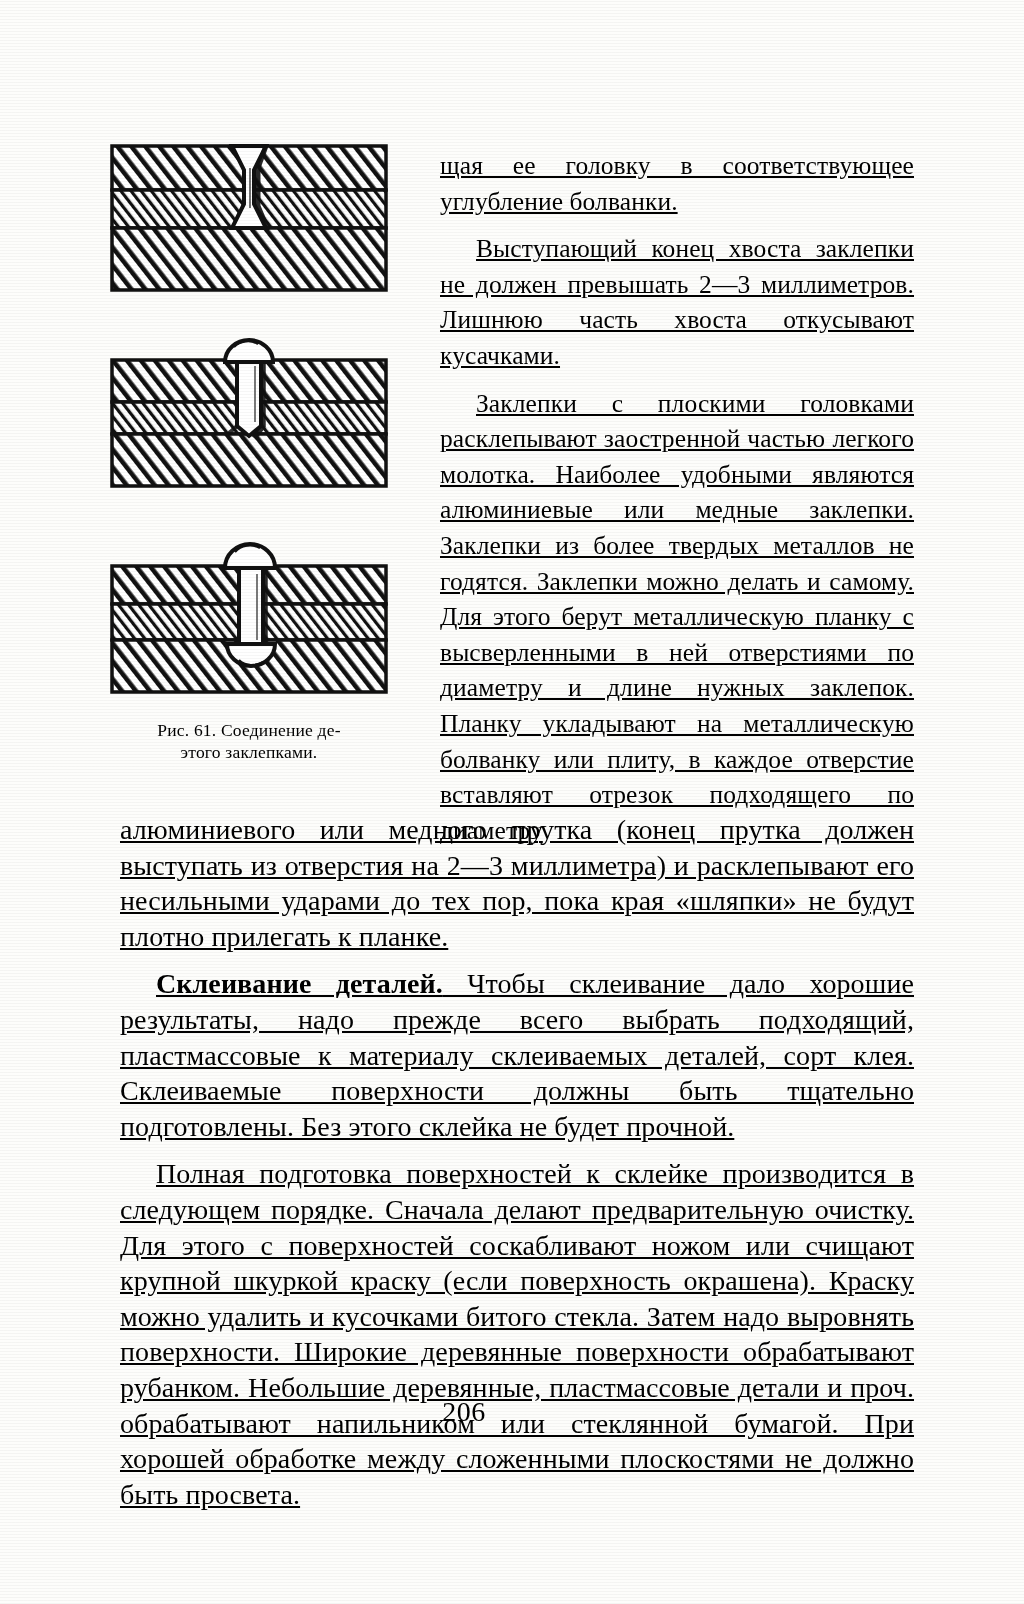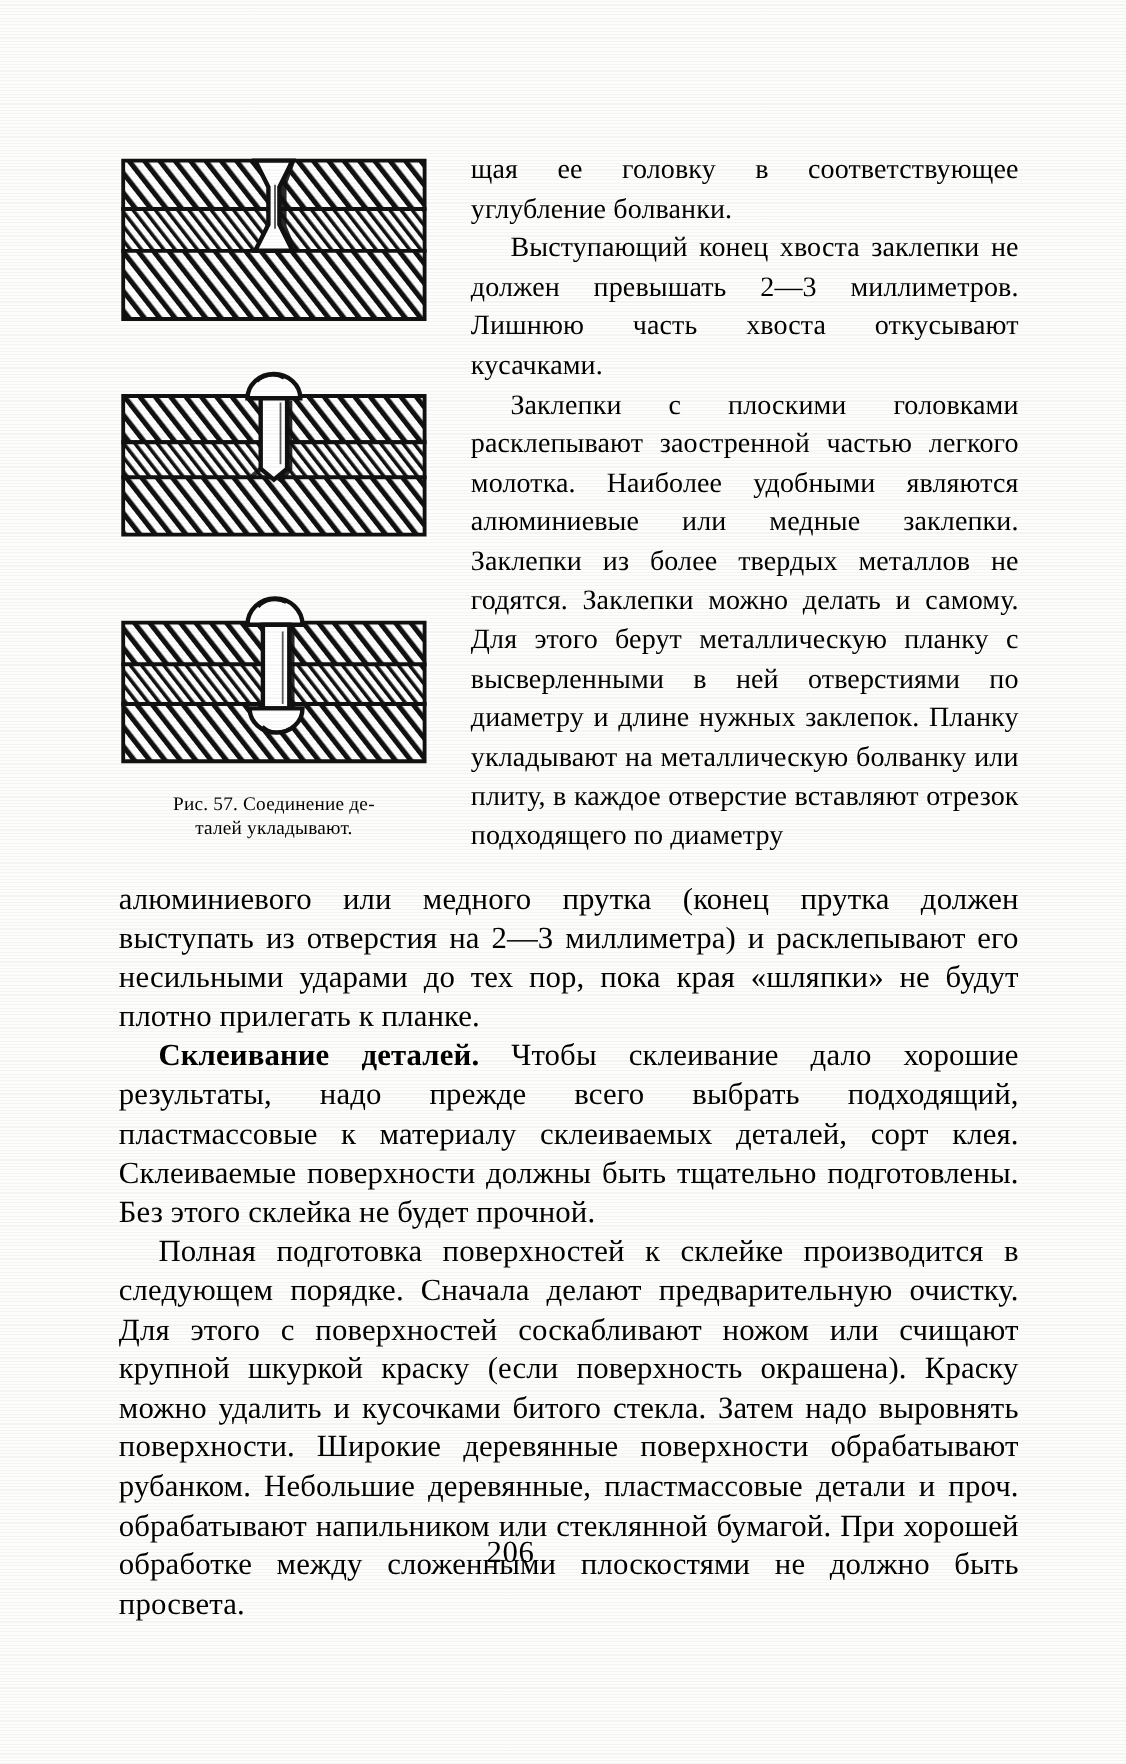--- a/index.html
+++ b/index.html
@@ -58,28 +58,29 @@
 
   
   .text-col {
     position: absolute;
     left: 320px;
     top: -2px;
     width: 498px;
   }
 
   p.body {
-    margin: 0;
+    margin: 12px;
     font-size: 25.5px;
     line-height: 35.6px;
     text-align: justify;
     text-justify: inter-word;
     letter-spacing: 0.1px;
     -webkit-hyphens: none;
     hyphens: none;
+    text-decoration: underline;
   }
   p.body.indent {
     text-indent: 36px;
   }
   p.body + p.body {
     margin-top: 0;
   }
 
   
   .full-zone {
@@ -209,22 +210,22 @@
           <path d="M149 58 L149 124" stroke="#111" stroke-width="1.6" fill="none" opacity="0.7"></path>
 
           <path d="M119 128 A24 22 0 0 0 167 128 Z" fill="#fff" stroke="#111" stroke-width="4"></path>
           <path d="M131 144 A17 14 0 0 0 155 146" stroke="#111" stroke-width="2.2" fill="none"></path>
 
           <path d="M157 54 L157 126" stroke="#111" stroke-width="5.5" fill="none" opacity="0.9"></path>
         </svg>
       </div>
 
       <div class="fig-caption">
-        <div>Рис. 57.   Соединение де-</div>
-        <div>талей укладывают.</div>
+        <div>Рис. 61.   Соединение де-</div>
+        <div>этого заклепками.</div>
       </div>
     </div>
 
     <div class="text-col">
       <p class="body">щая ее головку в соответствующее углубление болванки.</p>
       <p class="body indent">Выступающий конец хвоста заклепки не должен превышать 2—3 миллиметров. Лишнюю часть хвоста откусывают кусачками.</p>
       <p class="body indent">Заклепки с плоскими головками расклепывают заостренной частью легкого молотка. Наиболее удобными являются алюминиевые или медные заклепки. Заклепки из более твердых металлов не годятся. Заклепки можно делать и самому. Для этого берут металлическую планку с высверленными в ней отверстиями по диаметру и длине нужных заклепок. Планку укладывают на металлическую болванку или плиту, в каждое отверстие вставляют отрезок подходящего по диаметру</p>
     </div>
   </div>
 

